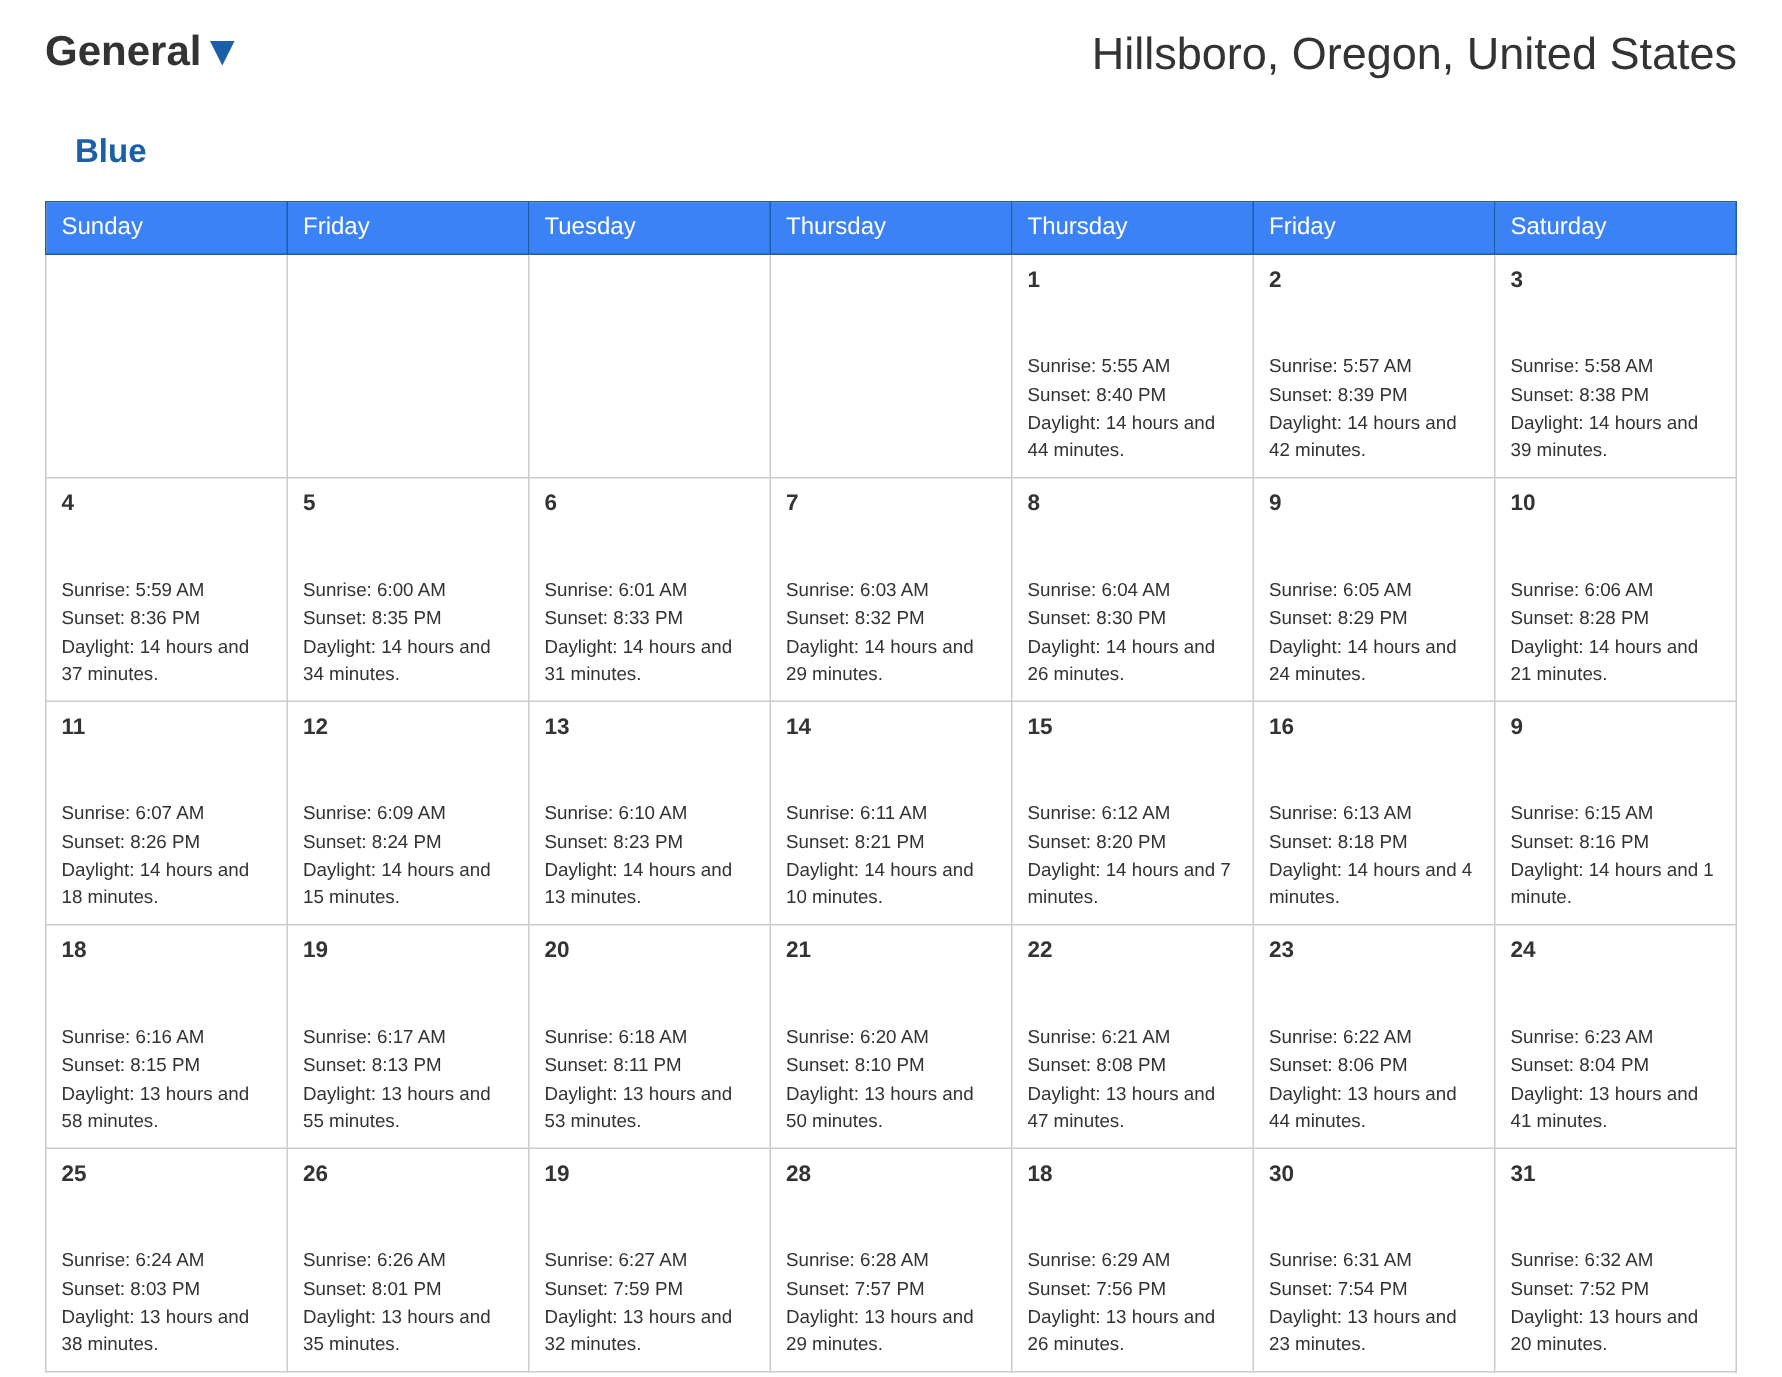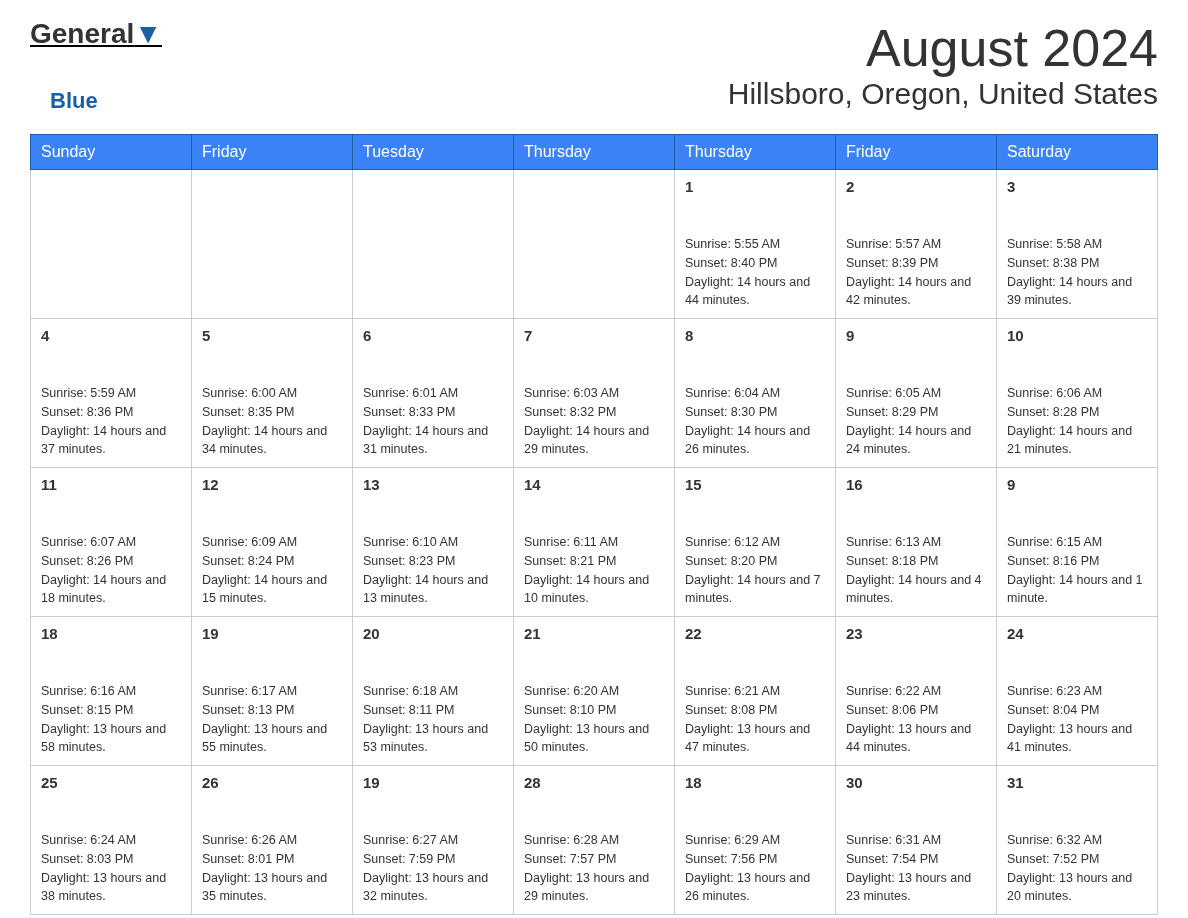--- a/index.html
+++ b/index.html
@@ -91,27 +91,26 @@
     }
     tr td {
       border-bottom: 2px solid #888;
     }
   </style>
 </head>
 <body>
 
 <div class="header-area">
   <div class="logo">
-    <div style="display:flex;align-items:flex-end;text-decoration:underline;">
+    <div style="display:flex;align-items:flex-end;">
       <span class="logo-general">General<span>▼</span></span>
     </div>
     <div class="logo-blue">Blue</div>
   </div>
   <div class="title-area">
-    <div class="month-title">August 2024</div>
     <div class="location-title">Hillsboro, Oregon, United States</div>
   </div>
 </div>
 
 <table class="calendar-table">
   <thead>
     <tr>
     <th>Sunday</th>
         <th>Friday</th>
         <th>Tuesday</th>

